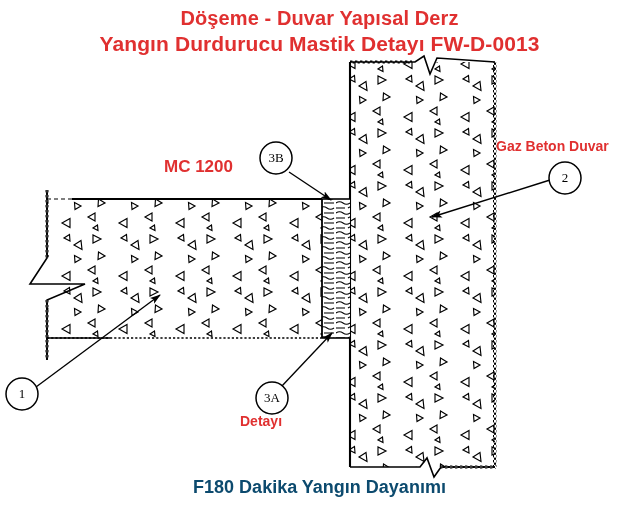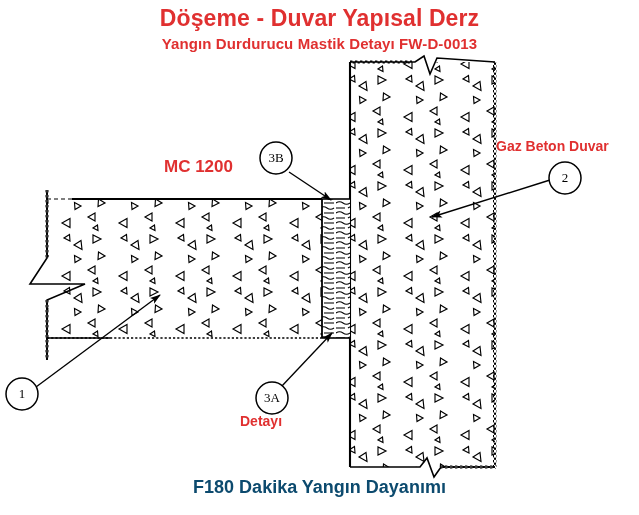--- a/index.html
+++ b/index.html
@@ -8,24 +8,24 @@
     font-family:"Liberation Sans", sans-serif;
     width:639px;height:515px;overflow:hidden;position:relative;
   }
   #sheet{position:relative;width:639px;height:515px;background:#ffffff;}
 
   .title-block{
     position:absolute;left:0;top:6px;width:639px;text-align:center;
     pointer-events:none;
   }
   .title-line{
-    color:#e03030;font-weight:bold;font-size:23px;line-height:25px;
+    color:#e03030;font-weight:bold;font-size:20px;line-height:25px;
     letter-spacing:0.1px;white-space:nowrap;
   }
-  .title-line.l2{font-size:15px;}
+  .title-line.l2{font-size:21px;}
 
   .footer-block{
     position:absolute;left:0;top:477px;width:639px;text-align:center;
   }
   .footer-text{
     color:#0c4a6e;font-weight:bold;font-size:18px;white-space:nowrap;
   }
 
   .lbl{
     position:absolute;color:#e03030;font-weight:bold;font-size:14px;

